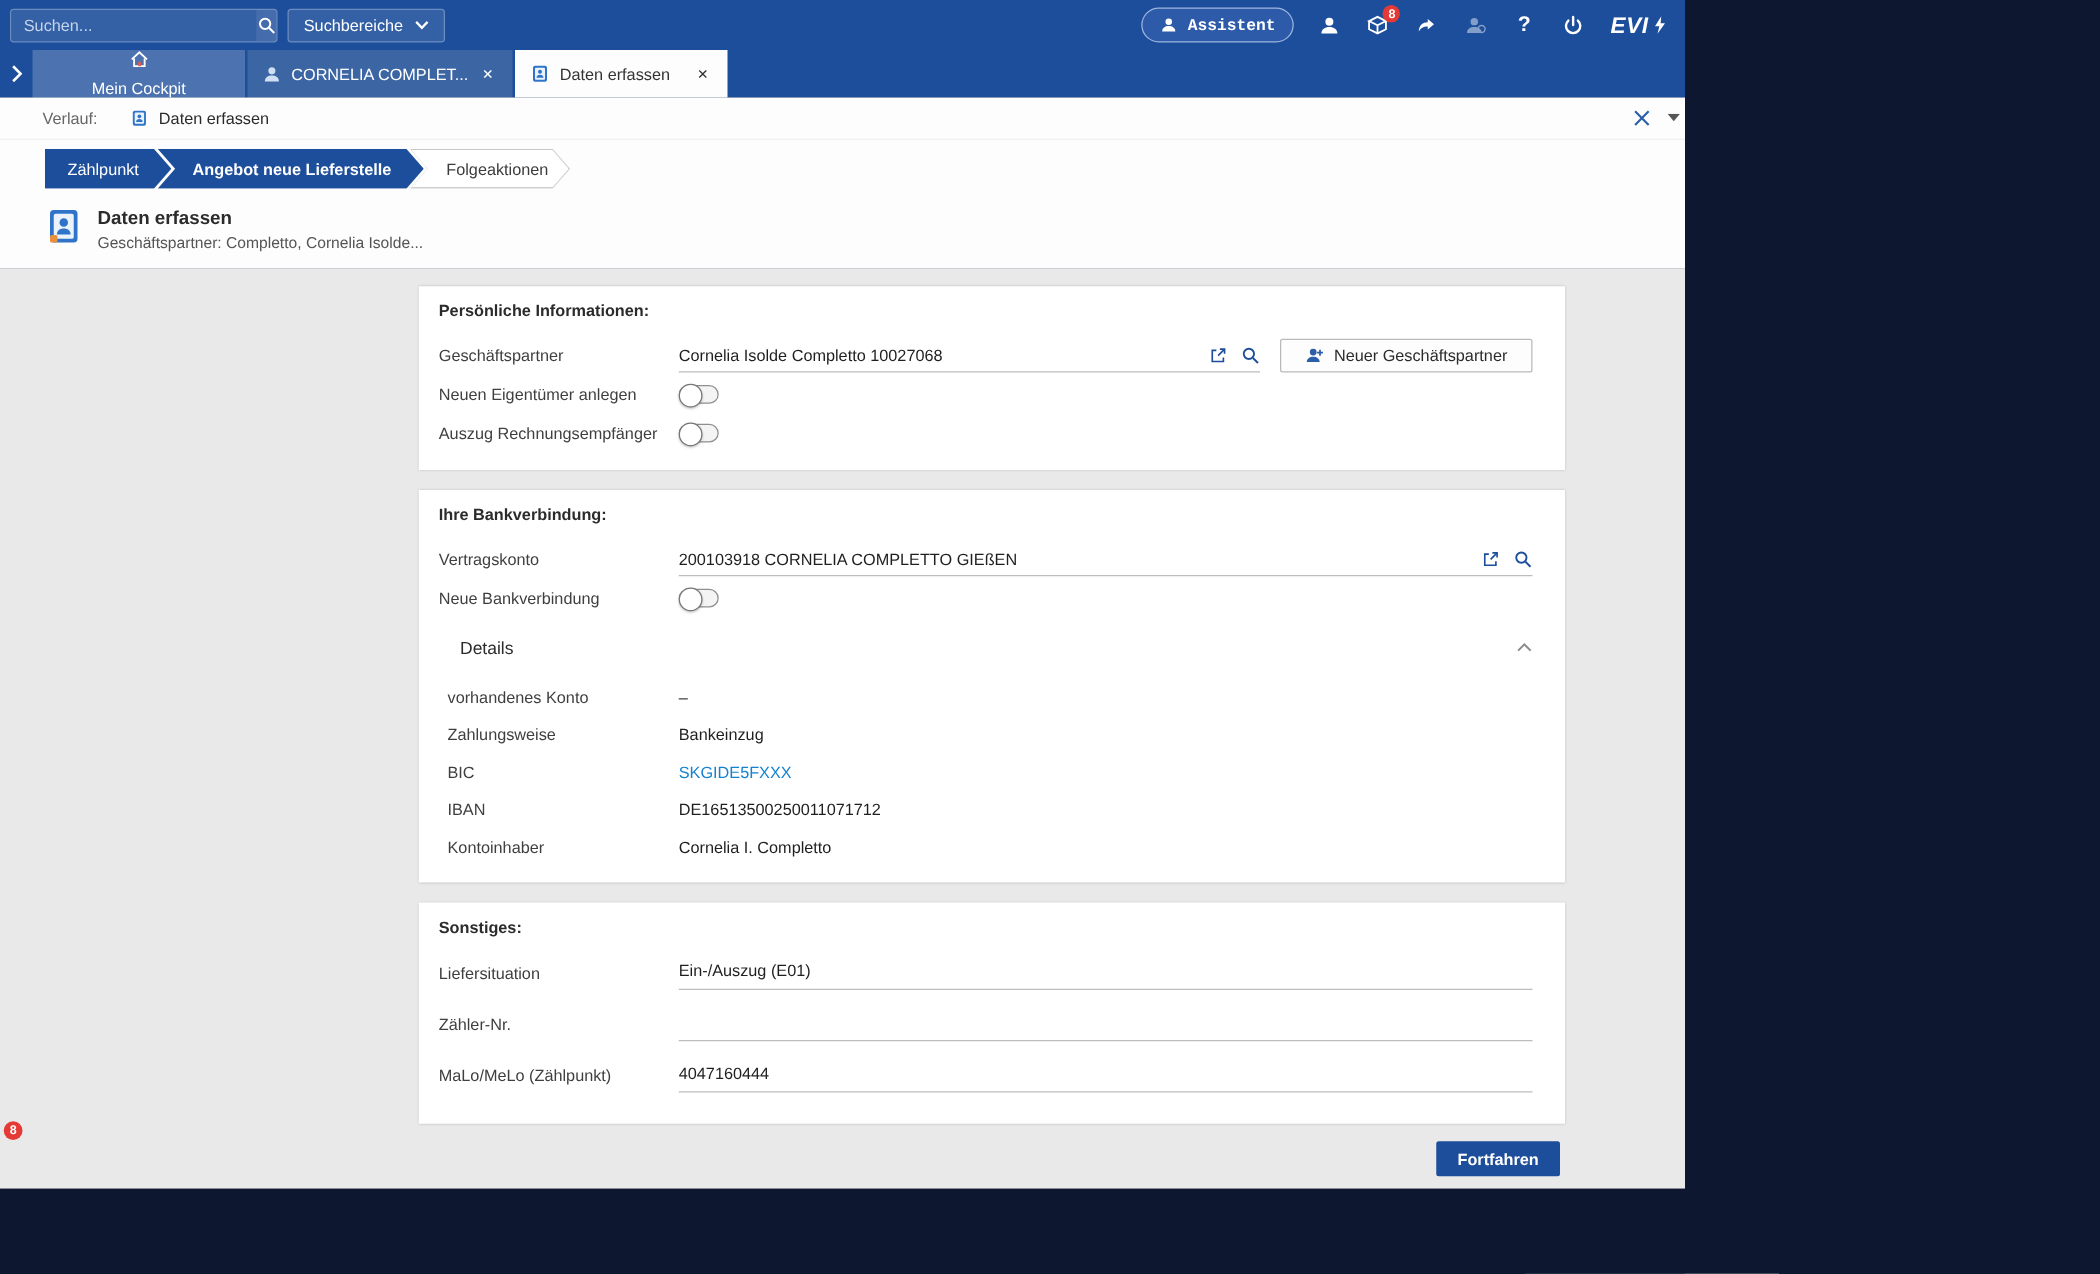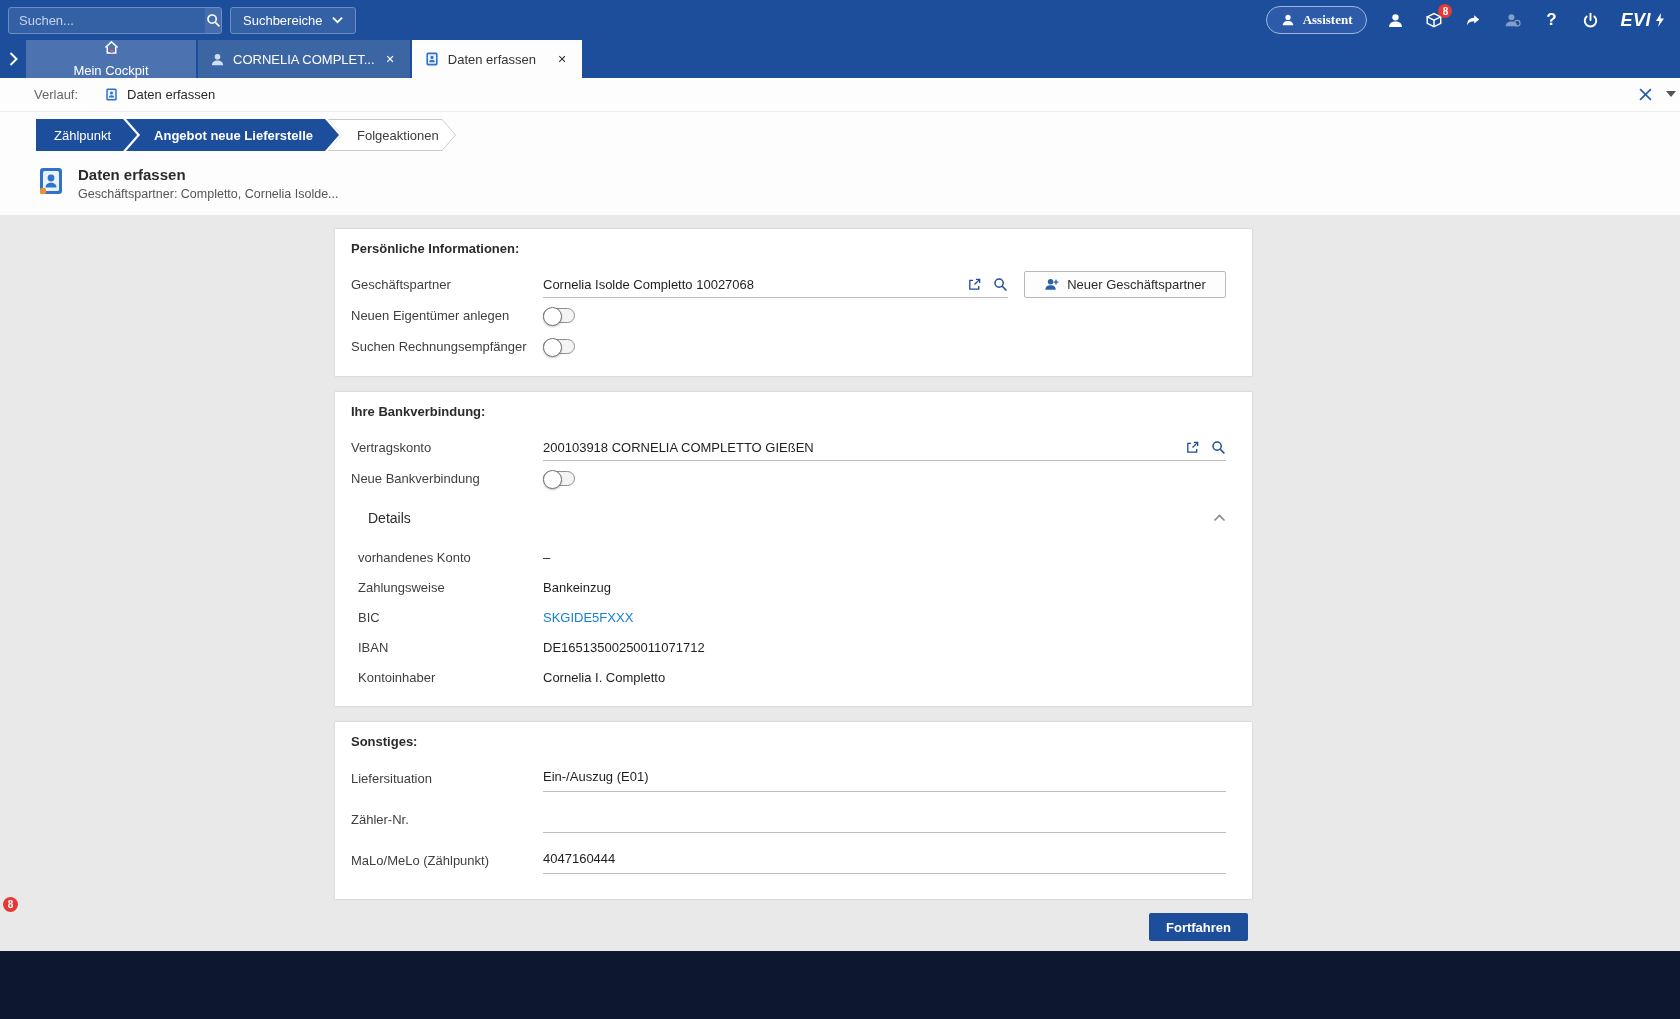--- a/index.html
+++ b/index.html
@@ -1,29 +1,29 @@
 <!DOCTYPE html>
 <html><head>
 <meta charset="utf-8">
 <style>
   * { margin:0; padding:0; box-sizing:border-box; }
   html,body { width:1680px; height:1019px; }
   body { font-family:"Liberation Sans", sans-serif; font-size:13px; color:#333; overflow:hidden; background:#0d1830; }
-  .app { position:relative; width:1680px; height:1019px; display:flex; flex-direction:column; }
+  .app { position:relative; width:1348px; height:1019px; display:flex; flex-direction:column; }
 
   
   .topbar { height:40px; background:#1d4e9b; display:flex; align-items:center; justify-content:space-between; padding:0 14px 0 8px; flex:none; }
   .topbar-left { display:flex; align-items:center; gap:8px; }
   .search-box { display:flex; align-items:stretch; height:27px; width:214px; border:1px solid #6d8cc0; border-radius:3px; overflow:hidden; }
   .search-box input { flex:1; background:rgba(255,255,255,.10); border:none; outline:none; color:#fff; padding:0 10px; font-size:13px; font-family:"Liberation Sans",sans-serif; }
   .search-box input::placeholder { color:#c6d4ec; }
   .search-btn { width:32px; background:rgba(255,255,255,.18); border:none; color:#fff; display:flex; align-items:center; justify-content:center; cursor:pointer; }
   .scope-btn { height:27px; display:flex; align-items:center; gap:9px; background:rgba(255,255,255,.10); border:1px solid #6d8cc0; border-radius:3px; color:#fff; padding:0 12px; font-size:13px; cursor:pointer; font-family:"Liberation Sans",sans-serif; }
   .topbar-right { display:flex; align-items:center; gap:17px; }
-  .assist-btn { display:flex; align-items:center; gap:8px; height:28px; padding:0 14px; border-radius:14px; background:#2d5ba9; border:1px solid #9db5dd; color:#fff; font-weight:bold; font-size:13px; cursor:pointer; font-family:Liberation Serif, serif; }
+  .assist-btn { display:flex; align-items:center; gap:8px; height:28px; padding:0 14px; border-radius:14px; background:#2d5ba9; border:1px solid #9db5dd; color:#fff; font-weight:bold; font-size:13px; cursor:pointer; font-family:Liberation Mono, monospace; }
   .icon-btn { position:relative; background:none; border:none; color:#fff; width:22px; height:22px; display:flex; align-items:center; justify-content:center; cursor:pointer; }
   .icon-btn svg { display:block; }
   .icon-btn.dim { opacity:.45; }
   .help-glyph { font-size:17px; font-weight:bold; color:#fff; }
   .badge { position:absolute; top:-5px; right:-7px; min-width:14px; height:14px; border-radius:8px; background:#e53935; color:#fff; font-size:10px; font-weight:bold; display:flex; align-items:center; justify-content:center; padding:0 3px; }
   .brand { display:flex; align-items:center; gap:3px; color:#fff; margin-left:2px; }
   .brand-name { font-size:18px; font-weight:bold; font-style:italic; letter-spacing:.5px; }
 
   
   .tabbar { height:38px; background:#1d4e9b; display:flex; align-items:stretch; flex:none; }
@@ -284,21 +284,21 @@
               <path d="M12.8 3 V8 M10.3 5.5 H15.3" stroke="#2b5fa8" stroke-width="1.5"></path>
             </svg>
           <span>Neuer Geschäftspartner</span>
         </button>
       </div>
       <div class="field-row">
         <div class="field-label">Neuen Eigentümer anlegen</div>
         <span class="switch" role="switch" aria-checked="false"></span>
       </div>
       <div class="field-row">
-        <div class="field-label">Suchen Rechnungsempfänger</div>
+        <div class="field-label">Auszug Rechnungsempfänger</div>
         <span class="switch" role="switch" aria-checked="false"></span>
       </div>
     </section>
 
     <section class="card">
       <h2>Ihre Bankverbindung:</h2>
       <div class="field-row">
         <div class="field-label">Vertragskonto</div>
         <div class="field-value">
           <span class="value-text">200103918 CORNELIA COMPLETTO GIEßEN</span>

